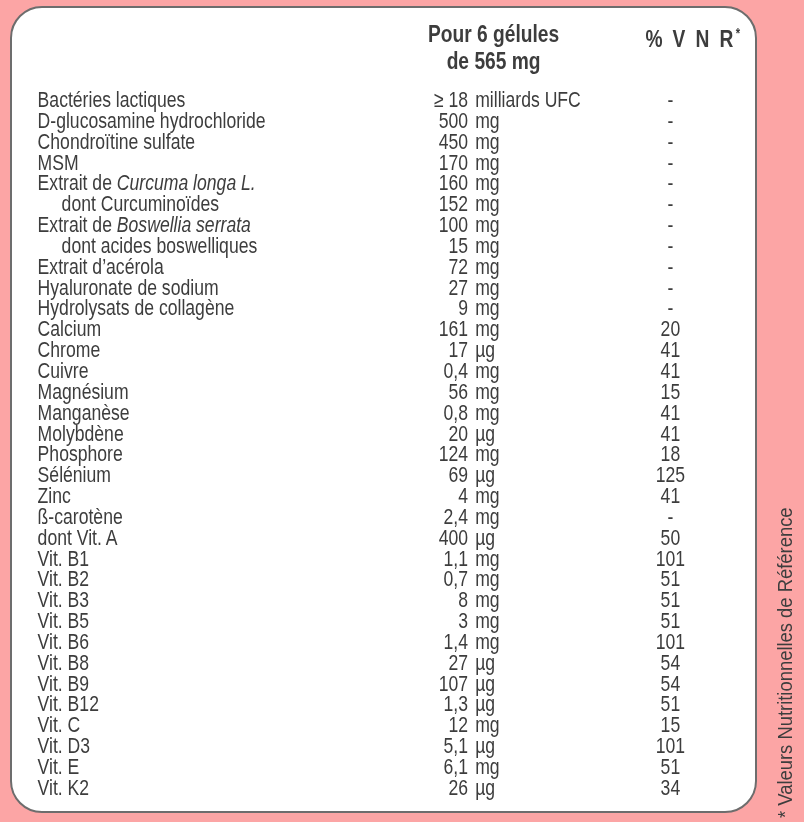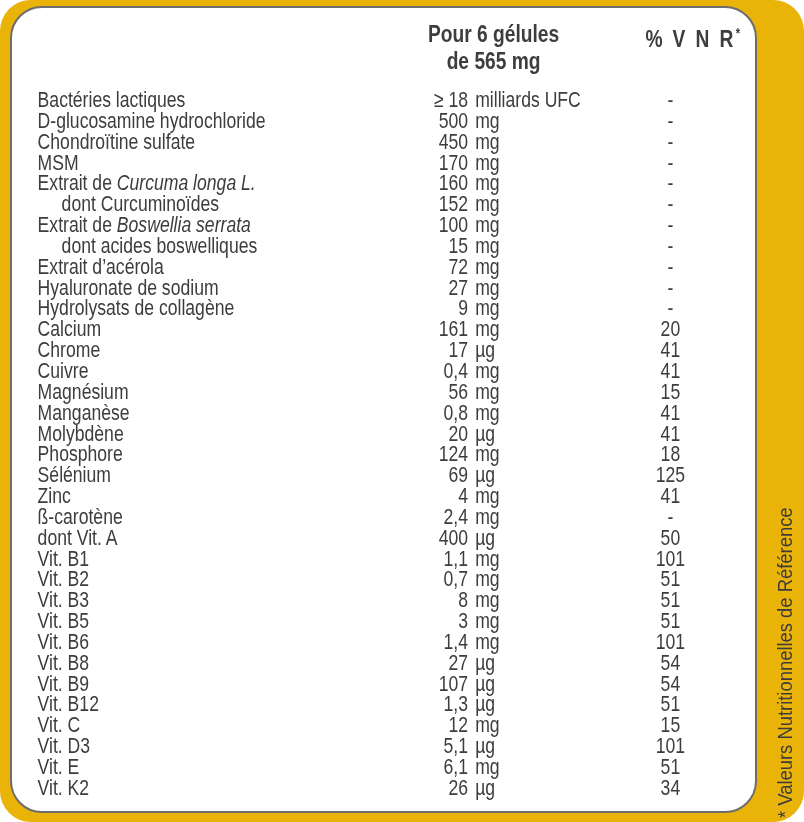--- a/index.html
+++ b/index.html
@@ -3,21 +3,21 @@
 <meta charset="utf-8">
 <style>
   html, body { margin: 0; padding: 0; }
   body {
     width: 804px; height: 822px;
     background: #ffffff;
     font-family: "Liberation Sans", sans-serif;
     color: #3d3d3d;
     overflow: hidden;
   }
-  .sheet { position: relative; width: 804px; height: 822px; background: #eab308; border-radius: 31px; }
+  .sheet { position: relative; width: 804px; height: 822px; background: #fca5a5; }
 
   .panel {
     position: absolute; left: 10px; top: 6px;
     width: 747px; height: 807px;
     border: 2px solid #6d6d6d;
     border-radius: 32px;
     box-sizing: border-box;
     background: #ffffff;
   }
 

